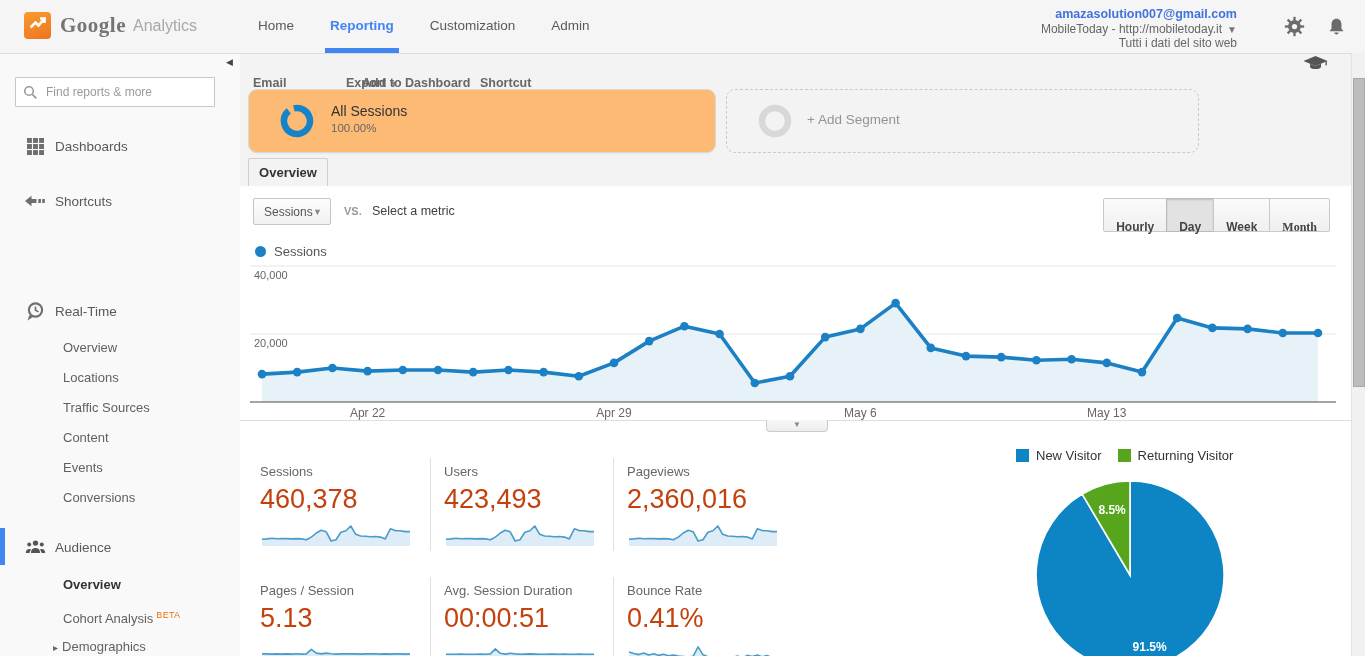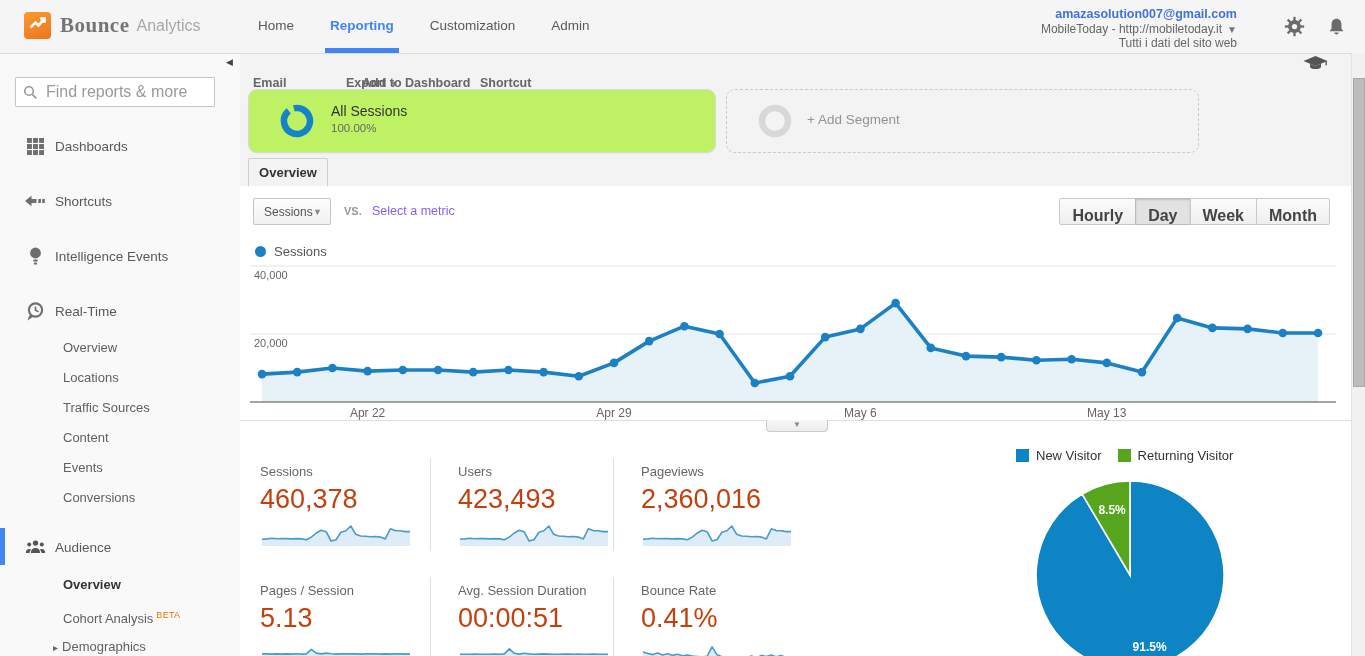--- a/index.html
+++ b/index.html
@@ -22,78 +22,78 @@
   .account .line2{font-size:12px;color:#666;margin-top:2px;}
   .account .caret{color:#777;font-size:10px;margin-left:5px;}
   .account .line3{font-size:12px;color:#666;margin-top:1px;}
   .top-icon{position:absolute;top:16px;cursor:pointer;}
   .gear-pos{right:60px;} .bell-pos{right:18px;}
   
   .sidebar{position:absolute;left:0;top:53px;width:240px;height:603px;background:#f9f9f9;}
   .searchbox{position:absolute;left:15px;top:24px;width:198px;height:28px;background:#fff;
              border:1px solid #c6c6c6;border-radius:1px;}
   .searchbox input{position:absolute;left:28px;top:1px;width:160px;height:24px;border:none;outline:none;
-                   font-size:16px;color:#555;background:transparent;font-family:inherit;}
+                   font-size:12px;color:#555;background:transparent;font-family:inherit;}
   .searchbox input::placeholder{color:#9a9a9a;opacity:1;}
   .search-ic{position:absolute;left:7px;top:7px;}
   .snav{position:absolute;left:0;width:240px;height:30px;display:flex;align-items:center;cursor:pointer;}
   .snav .ic{position:absolute;left:24px;width:22px;display:flex;justify-content:center;}
   .snav .lbl{position:absolute;left:55px;font-size:13.5px;color:#595959;white-space:nowrap;}
   .ssub{position:absolute;left:0;width:240px;height:28px;line-height:28px;cursor:pointer;}
   .ssub .lbl{position:absolute;left:63px;font-size:13px;color:#616161;white-space:nowrap;}
   .ssub .lbl.bold{font-weight:bold;color:#333;}
   .beta{font-size:9px;color:#e8710d;vertical-align:super;margin-left:3px;letter-spacing:.3px;}
   .activebar{position:absolute;left:0;top:-4px;width:5px;height:37px;background:#4285f4;}
   .tri{color:#666;font-size:10px;margin-right:4px;}
   
   .band{position:absolute;left:240px;top:53px;width:1112px;height:133px;background:#f3f3f3;
         border-bottom:1px solid #d6d6d6;}
   .collapse-handle{position:absolute;left:-14px;top:4px;font-size:9px;color:#444;cursor:pointer;}
   .tb-item{position:absolute;top:17px;height:26px;line-height:26px;font-size:12.5px;font-weight:bold;color:#666;cursor:pointer;white-space:nowrap;}
   .tb-caret{font-size:9px;color:#888;margin-left:4px;}
   .cap-pos{position:absolute;right:24px;top:3px;cursor:pointer;}
-  .seg-card{position:absolute;top:36px;height:62px;background:#bef264;border:1px solid #d9d9d9;
+  .seg-card{position:absolute;top:36px;height:62px;background:#fdba74;border:1px solid #d9d9d9;
             border-radius:9px;box-shadow:0 1px 1px rgba(0,0,0,.04);cursor:pointer;}
   .seg-all{left:8px;width:466px;}
   .seg-add{left:486px;width:471px;background:transparent;border:1px dashed #c9c9c9;box-shadow:none;}
   .seg-donut{position:absolute;left:30px;top:13px;}
   .seg-title{position:absolute;left:82px;top:13px;font-size:14px;color:#333;}
   .seg-pct{position:absolute;left:82px;top:32px;font-size:11.5px;color:#666;}
   .seg-add-lbl{position:absolute;left:80px;top:22px;font-size:13.5px;color:#949494;}
   .tab{position:absolute;left:8px;bottom:-1px;width:78px;height:28px;background:#f3f3f3;
        border:1px solid #cfcfcf;border-bottom:none;border-radius:2px 2px 0 0;
        font-size:13px;font-weight:bold;color:#333;line-height:28px;text-align:center;cursor:pointer;}
   
   .content{position:absolute;left:240px;top:186px;width:1112px;height:470px;background:#fff;overflow:hidden;}
   .dd-btn{position:absolute;left:13px;top:12px;width:78px;height:27px;border:1px solid #c6c6c6;border-radius:2px;
           background:linear-gradient(#fdfdfd,#f1f1f1);font-size:12px;color:#555;cursor:pointer;
           line-height:26px;padding-left:10px;box-sizing:border-box;}
   .dd-btn .tb-caret{position:absolute;right:8px;top:0;}
   .vs{position:absolute;left:104px;top:19px;font-size:11px;font-weight:bold;color:#999;}
-  .metric-link{position:absolute;left:132px;top:18px;font-size:12.5px;color:#8b5cf6;cursor:pointer;}
+  .metric-link{position:absolute;left:132px;top:18px;font-size:12.5px;color:#404040;cursor:pointer;}
   .seg-group{position:absolute;right:22px;top:12px;display:flex;}
-  .seg-btn{height:27px;line-height:25px;padding:4px 12px;border:1px solid #c9c9c9;margin-left:-1px;
-           background:linear-gradient(#fbfbfb,#efefef);font-size:16px;font-weight:bold;color:#444;
+  .seg-btn{height:27px;line-height:25px;padding:16px 12px;border:1px solid #c9c9c9;margin-left:-1px;
+           background:linear-gradient(#fbfbfb,#efefef);font-size:12px;font-weight:bold;color:#444;
            box-sizing:border-box;cursor:pointer;}
   .seg-btn:first-child{border-radius:2px 0 0 2px;margin-left:0;}
-  .seg-btn:last-child{border-radius:0 2px 2px 0;}
+  .seg-btn:last-child{border-radius:0 2px 2px 0;font-family:Liberation Serif, serif;}
   .seg-btn.active{background:#e2e2e2;box-shadow:inset 0 1px 2px rgba(0,0,0,.15);border-color:#bbb;}
   .legend-row{position:absolute;left:15px;top:58px;display:flex;align-items:center;}
   .legend-dot{width:11px;height:11px;border-radius:50%;background:#1b80c4;margin-right:8px;}
   .legend-lbl{font-size:13px;color:#555;}
   .bigchart{position:absolute;left:10px;top:78px;}
   .chart-divider{position:absolute;left:0;right:0;top:234px;border-top:1px solid #dedede;}
   .chart-collapse{position:absolute;left:calc(50% - 30px);top:234px;width:60px;height:11px;
                   background:linear-gradient(#f7f7f7,#ededed);border:1px solid #ccc;border-top:none;
                   border-radius:0 0 4px 4px;text-align:center;line-height:9px;font-size:8px;color:#888;cursor:pointer;}
   .metrics{position:absolute;left:20px;top:272px;}
   .mrow{display:flex;}
   .mrow + .mrow{margin-top:26px;}
   .mcell{width:170px;box-sizing:border-box;}
-  .mcell + .mcell{border-left:1px solid #e0e0e0;padding-left:27px;width:183px;}
+  .mcell + .mcell{border-left:1px solid #e0e0e0;padding-left:13px;width:183px;}
   .mlabel{font-size:13px;color:#666;margin:6px 0 5px;white-space:nowrap;}
   .mvalue{font-size:27px;color:#c2410c;margin-bottom:6px;white-space:nowrap;}
   .pieblock{position:absolute;left:776px;top:262px;width:330px;}
   .pielegend{display:flex;align-items:center;font-size:13px;color:#333;}
   .lgsq{width:13px;height:13px;display:inline-block;margin-right:7px;}
   .lg-item{display:flex;align-items:center;margin-right:16px;}
   .pieblock svg{margin:14px 0 0 16px;display:block;}
   
   .scrollbar{position:absolute;right:0;top:53px;width:13px;height:603px;background:#f1f1f1;
              border-left:1px solid #e3e3e3;z-index:6;}
@@ -103,21 +103,21 @@
 </head>
 <body>
 
 <div class="topbar">
   <div class="logo">
     <span class="logo-mark">
       <svg width="17" height="17" viewBox="0 0 17 17">
           <path d="M1.5 10.5 L6.5 5.5 L9.5 8.5 L15.5 1.5 L15.5 6 L15.5 1.5 L11 1.5" stroke="#fff" stroke-width="2.6" fill="none"></path>
         </svg>
     </span>
-    <span class="logo-brand">Bounce</span>
+    <span class="logo-brand">Google</span>
     <span class="logo-product">Analytics</span>
   </div>
   <div class="mainnav">
     <div class="nav-item"><span>Home</span></div>
     <div class="nav-item active"><span>Reporting</span>
       <span class="nav-underline"></span></div>
     <div class="nav-item"><span>Customization</span></div>
     <div class="nav-item"><span>Admin</span></div>
   </div>
   <div class="account">
@@ -181,30 +181,20 @@
     <span class="ic">
       <svg width="20" height="12" viewBox="0 0 20 12" fill="#6e6e6e">
           <polygon points="0,6 6.5,0.8 6.5,4 11.5,4 11.5,8 6.5,8 6.5,11.2"></polygon>
           <rect x="13.3" y="4" width="2.6" height="4"></rect>
           <rect x="17.2" y="4" width="2.6" height="4"></rect>
         </svg>
     </span>
     <span class="lbl">Shortcuts</span>
   </div>
 
-  <div class="snav" style="top:188px;">
-    <span class="ic">
-      <svg width="13" height="19" viewBox="0 0 13 19" fill="#6e6e6e">
-          <circle cx="6.5" cy="6" r="5.4"></circle>
-          <rect x="4.3" y="12.4" width="4.4" height="2.2" rx="0.6"></rect>
-          <rect x="4.9" y="15.6" width="3.2" height="1.9" rx="0.6"></rect>
-        </svg>
-    </span>
-    <span class="lbl">Intelligence Events</span>
-  </div>
 
   <div class="snav" style="top:243px;">
     <span class="ic">
       <svg width="19" height="19" viewBox="0 0 19 19">
           <circle cx="9.5" cy="8" r="6.6" fill="none" stroke="#6e6e6e" stroke-width="2.1"></circle>
           <path d="M9.5 4.6 v3.6 l3 1.7" fill="none" stroke="#6e6e6e" stroke-width="1.6"></path>
           <polygon points="3.2,13.2 1.6,18.4 7.5,14.6" fill="#6e6e6e"></polygon>
         </svg>
     </span>
     <span class="lbl">Real-Time</span>

